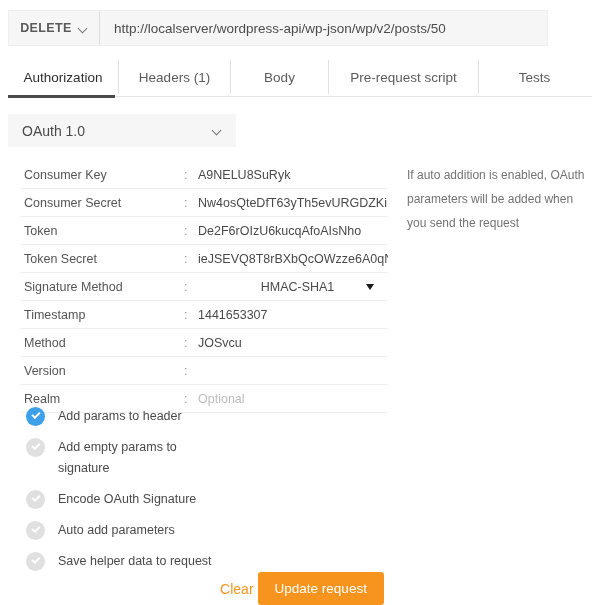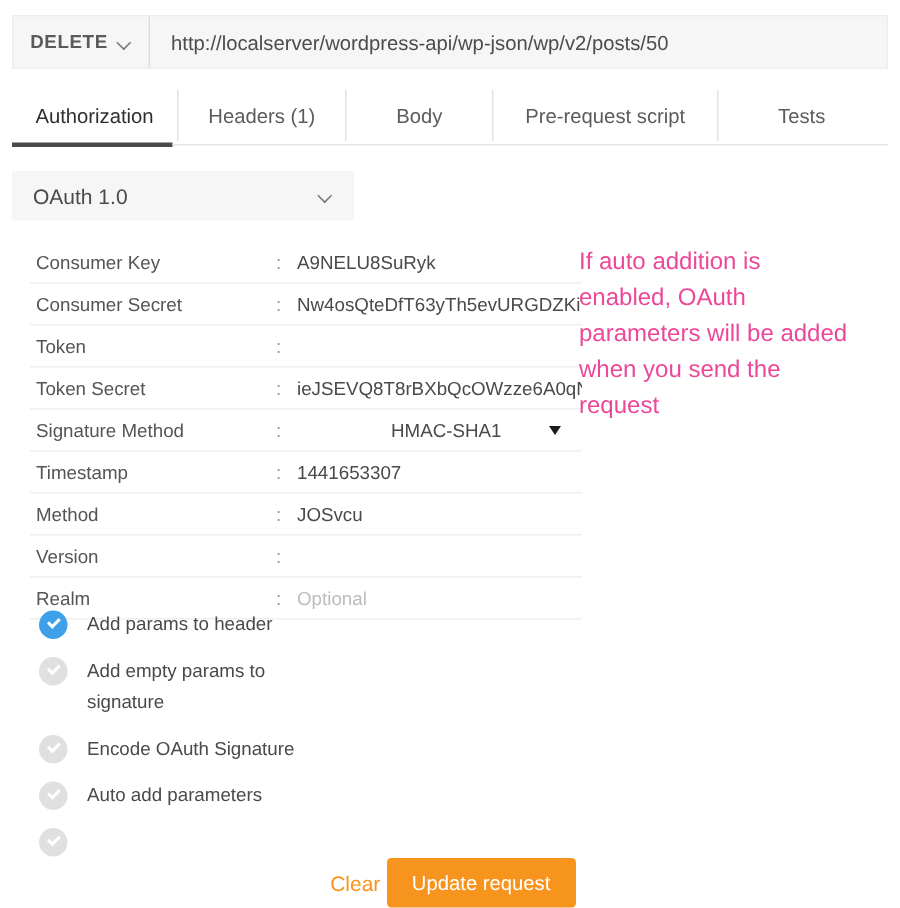--- a/index.html
+++ b/index.html
@@ -14,21 +14,21 @@
     color: #4a4a4a;
     overflow: hidden;
     -webkit-font-smoothing: antialiased;
   }
 
   
   .url-bar {
     position: absolute;
     left: 8px;
     top: 10px;
-    width: 584px;
+    width: 540px;
     height: 36px;
     background: #f6f6f6;
     border: 1px solid #eeeeee;
     box-sizing: border-box;
     display: flex;
     align-items: stretch;
   }
   .method-select {
     width: 90px;
     display: flex;
@@ -183,26 +183,26 @@
     width: 0;
     height: 0;
     border-left: 4.5px solid transparent;
     border-right: 4.5px solid transparent;
     border-top: 6px solid #1a1a1a;
   }
 
   
   .help-text {
     position: absolute;
-    left: 386px;
+    left: 407px;
     top: 163px;
     width: 182px;
-    font-size: 16px;
+    font-size: 12px;
     line-height: 24px;
-    color: #ec4899;
+    color: #737373;
   }
 
   
   .checks {
     position: absolute;
     left: 26px;
     top: 406px;
     width: 300px;
   }
   .check-row {
@@ -306,20 +306,21 @@
 
   <div class="field-row">
     <span class="field-label">Consumer Secret</span>
     <span class="field-colon">:</span>
     <span class="field-value">Nw4osQteDfT63yTh5evURGDZKi</span>
   </div>
 
   <div class="field-row">
     <span class="field-label">Token</span>
     <span class="field-colon">:</span>
+    <span class="field-value">De2F6rOIzU6kucqAfoAIsNho</span>
   </div>
 
   <div class="field-row">
     <span class="field-label">Token Secret</span>
     <span class="field-colon">:</span>
     <span class="field-value">ieJSEVQ8T8rBXbQcOWzze6A0qN</span>
   </div>
 
   <div class="field-row">
     <span class="field-label">Signature Method</span>
@@ -372,20 +373,21 @@
     <span class="check-label">Encode OAuth Signature</span>
   </div>
 
   <div class="check-row">
     <span class="cbox"></span>
     <span class="check-label">Auto add parameters</span>
   </div>
 
   <div class="check-row">
     <span class="cbox"></span>
+    <span class="check-label">Save helper data to request</span>
   </div>
 
 </div>
 
 <div class="actions">
   <span class="btn-clear">Clear</span>
   <button class="btn-update">Update request</button>
 </div>
 
 </body></html>

